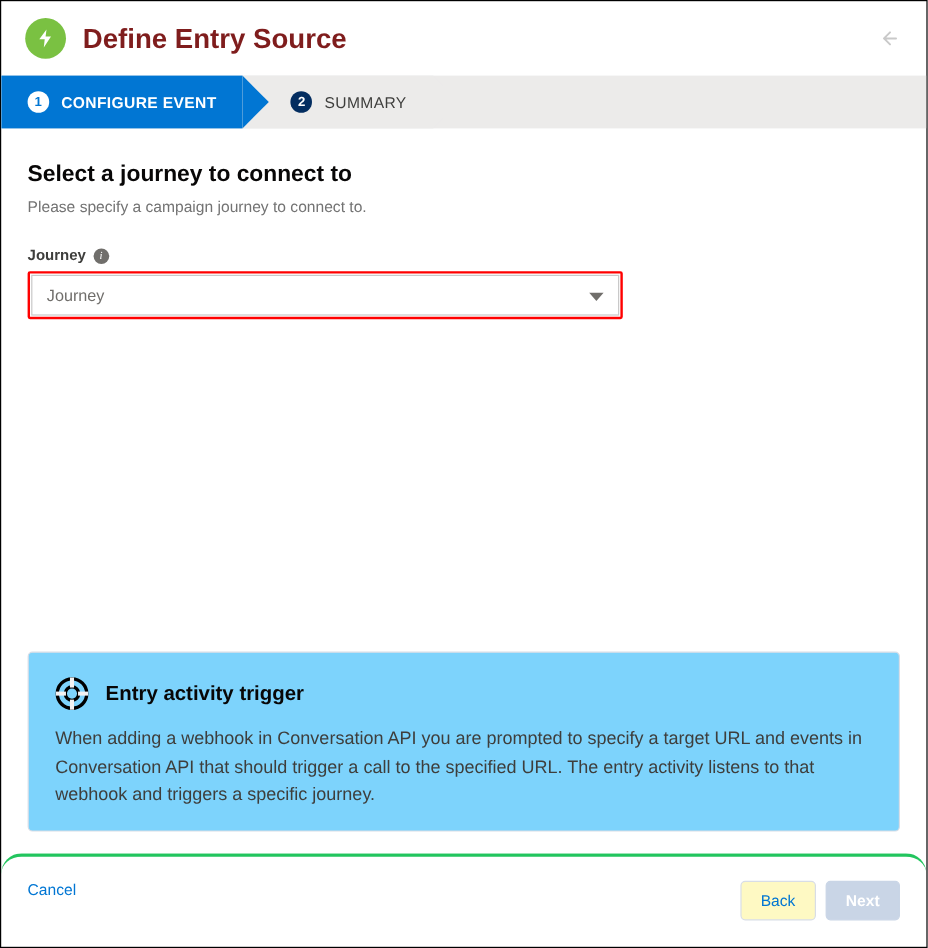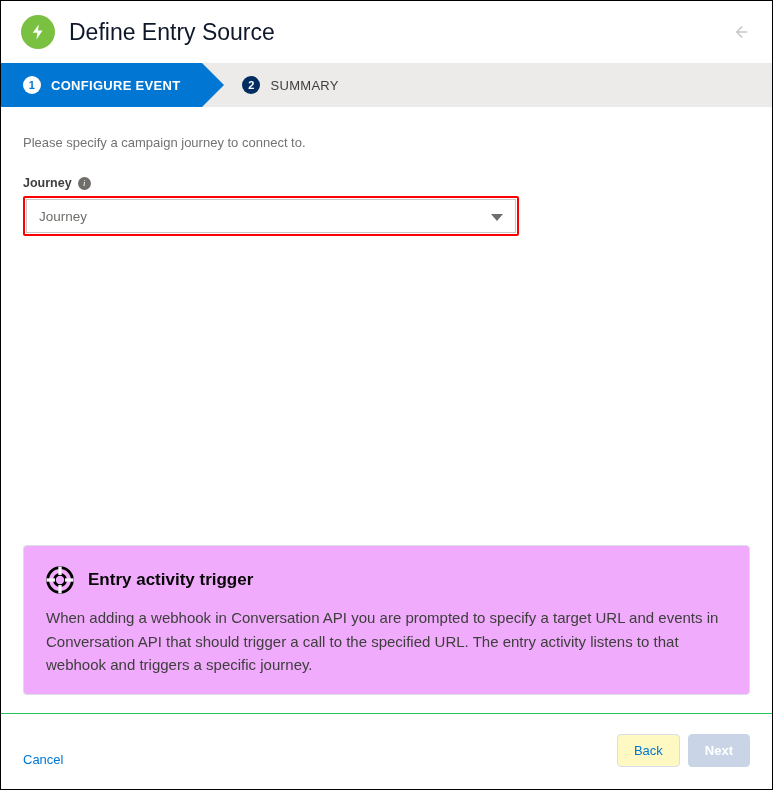--- a/index.html
+++ b/index.html
@@ -33,22 +33,22 @@
       align-items: center;
       justify-content: center;
       flex-shrink: 0;
     }
     .header-icon svg {
       width: 18px;
       height: 18px;
     }
     .header-title {
       font-size: 23px;
-      font-weight: 400;
-      color: #0f172a;
+      font-weight: 700;
+      color: #7f1d1d;
     }
     .header-back {
       margin-left: auto;
       width: 24px;
       height: 24px;
       display: flex;
       align-items: center;
       justify-content: center;
       color: #c9c9c9;
       cursor: pointer;
@@ -191,21 +191,21 @@
       top: 50%;
       transform: translateY(-30%);
       border-left: 6px solid transparent;
       border-right: 6px solid transparent;
       border-top: 7px solid #706e6b;
     }
     
     .info-card {
       margin-top: auto;
       border: 1px solid #d8dde6;
-      background: #f0abfc;
+      background: #7dd3fc;
       border-radius: 4px;
       padding: 20px 22px 18px 22px;
     }
     .info-card-header {
       display: flex;
       align-items: center;
       gap: 14px;
       margin-bottom: 12px;
     }
     .lifesaver-icon {
@@ -218,25 +218,26 @@
       font-weight: 700;
       color: #080707;
     }
     .info-card-body {
       font-size: 15px;
       color: #3e3e3c;
       line-height: 1.55;
     }
     
     .footer {
-      border-top: 1px solid #22c55e;
-      display: flex;
-      align-items: flex-end;
+      border-top: 3px solid #22c55e;
+      display: flex;
+      align-items: flex-start;
       padding: 20px 22px 22px 22px;
       gap: 8px;
+      border-radius: 17px;
     }
     .footer-link {
       color: #0176d3;
       font-size: 13px;
       cursor: pointer;
     }
     .footer-spacer {
       flex: 1;
     }
     .btn {
@@ -278,20 +279,21 @@
     <span class="step-number">1</span>
     <span>CONFIGURE EVENT</span>
   </div>
   <div class="step step-inactive">
     <span class="step-number">2</span>
     <span>SUMMARY</span>
   </div>
 </div>
 
 <div class="main">
+  <div class="section-heading">Select a journey to connect to</div>
   <div class="section-sub">Please specify a campaign journey to connect to.</div>
 
   <div class="field-label-row">
     <span class="field-label">Journey</span>
     <span class="info-icon">i</span>
   </div>
 
   <div class="select-highlight">
     <div class="select-wrap">
       <span class="select-placeholder">Journey</span>

